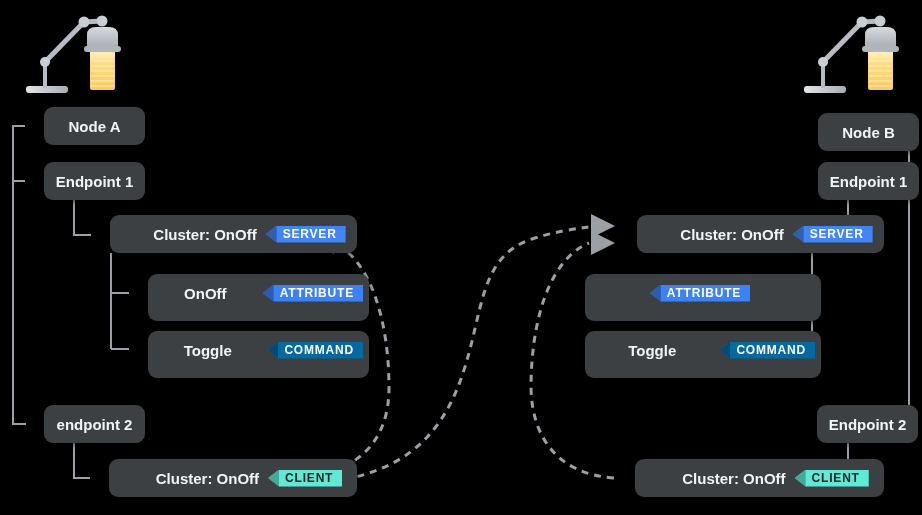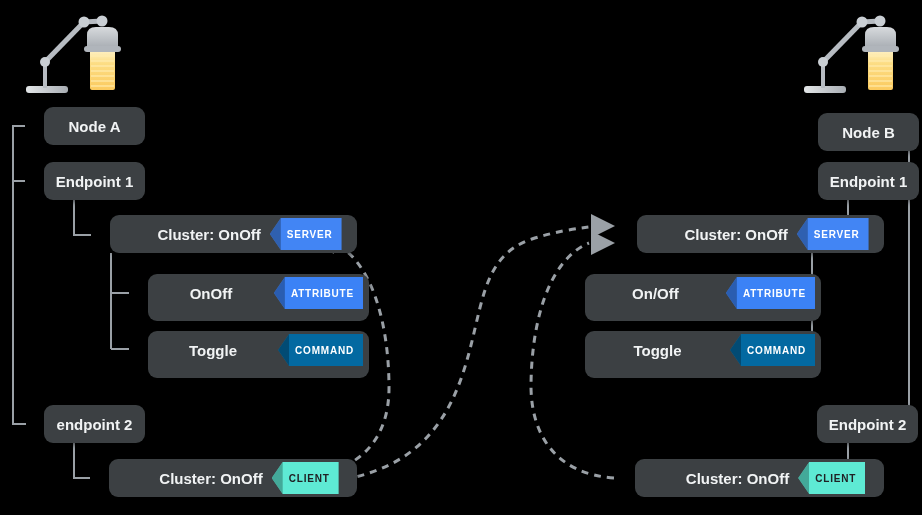--- a/index.html
+++ b/index.html
@@ -13,22 +13,22 @@
     position:absolute;height:38px;background:#3c4043;border-radius:9px;
     display:flex;align-items:center;justify-content:center;
     color:#f1f3f4;font-weight:bold;font-size:15px;z-index:3;
     box-shadow:0 2px 5px rgba(0,0,0,.55);
     margin-left:20px;
   }
   .cluster{gap:9px;padding-left:32px;}
   .row{padding:0 6px 9px 0;}
   .row .lbl{flex:1;text-align:center;}
   .badge{
-    position:relative;height:32px;display:inline-flex;align-items:center;
-    padding:0 9px 0 17px;font-size:10px;font-weight:bold;letter-spacing:.8px;
+    position:relative;height:17px;display:inline-flex;align-items:center;
+    padding:0 9px 0 17px;font-size:12px;font-weight:bold;letter-spacing:.8px;
     color:#fff;clip-path:polygon(11px 0,100% 0,100% 100%,11px 100%,0 50%);
     flex:0 0 auto;
   }
   .badge::before{
     content:"";position:absolute;left:0;top:0;bottom:0;width:11px;
     background:rgba(0,0,0,.28);clip-path:polygon(0 50%,100% 0,100% 100%);
   }
   .badge.server{background:#4285f4;}
   .badge.attribute{background:#3b82f6;}
   .badge.command{background:#0369a1;}
@@ -145,21 +145,20 @@
     <span>Node B</span>
   </div>
   <div class="box" style="left:798px;top:162px;width:101px;">
     <span>Endpoint 1</span>
   </div>
   <div class="box cluster" style="left:617px;top:215px;width:215px;">
     <span>Cluster: OnOff</span>
     <span class="badge server">SERVER</span>
   </div>
   <div class="box row" style="left:565px;top:274px;width:230px;">
-    <span class="lbl">On/Off</span>
     <span class="badge attribute">ATTRIBUTE</span>
   </div>
   <div class="box row" style="left:565px;top:331px;width:230px;">
     <span class="lbl">Toggle</span>
     <span class="badge command">COMMAND</span>
   </div>
   <div class="box" style="left:797px;top:405px;width:101px;">
     <span>Endpoint 2</span>
   </div>
   <div class="box cluster" style="left:615px;top:459px;width:217px;">

